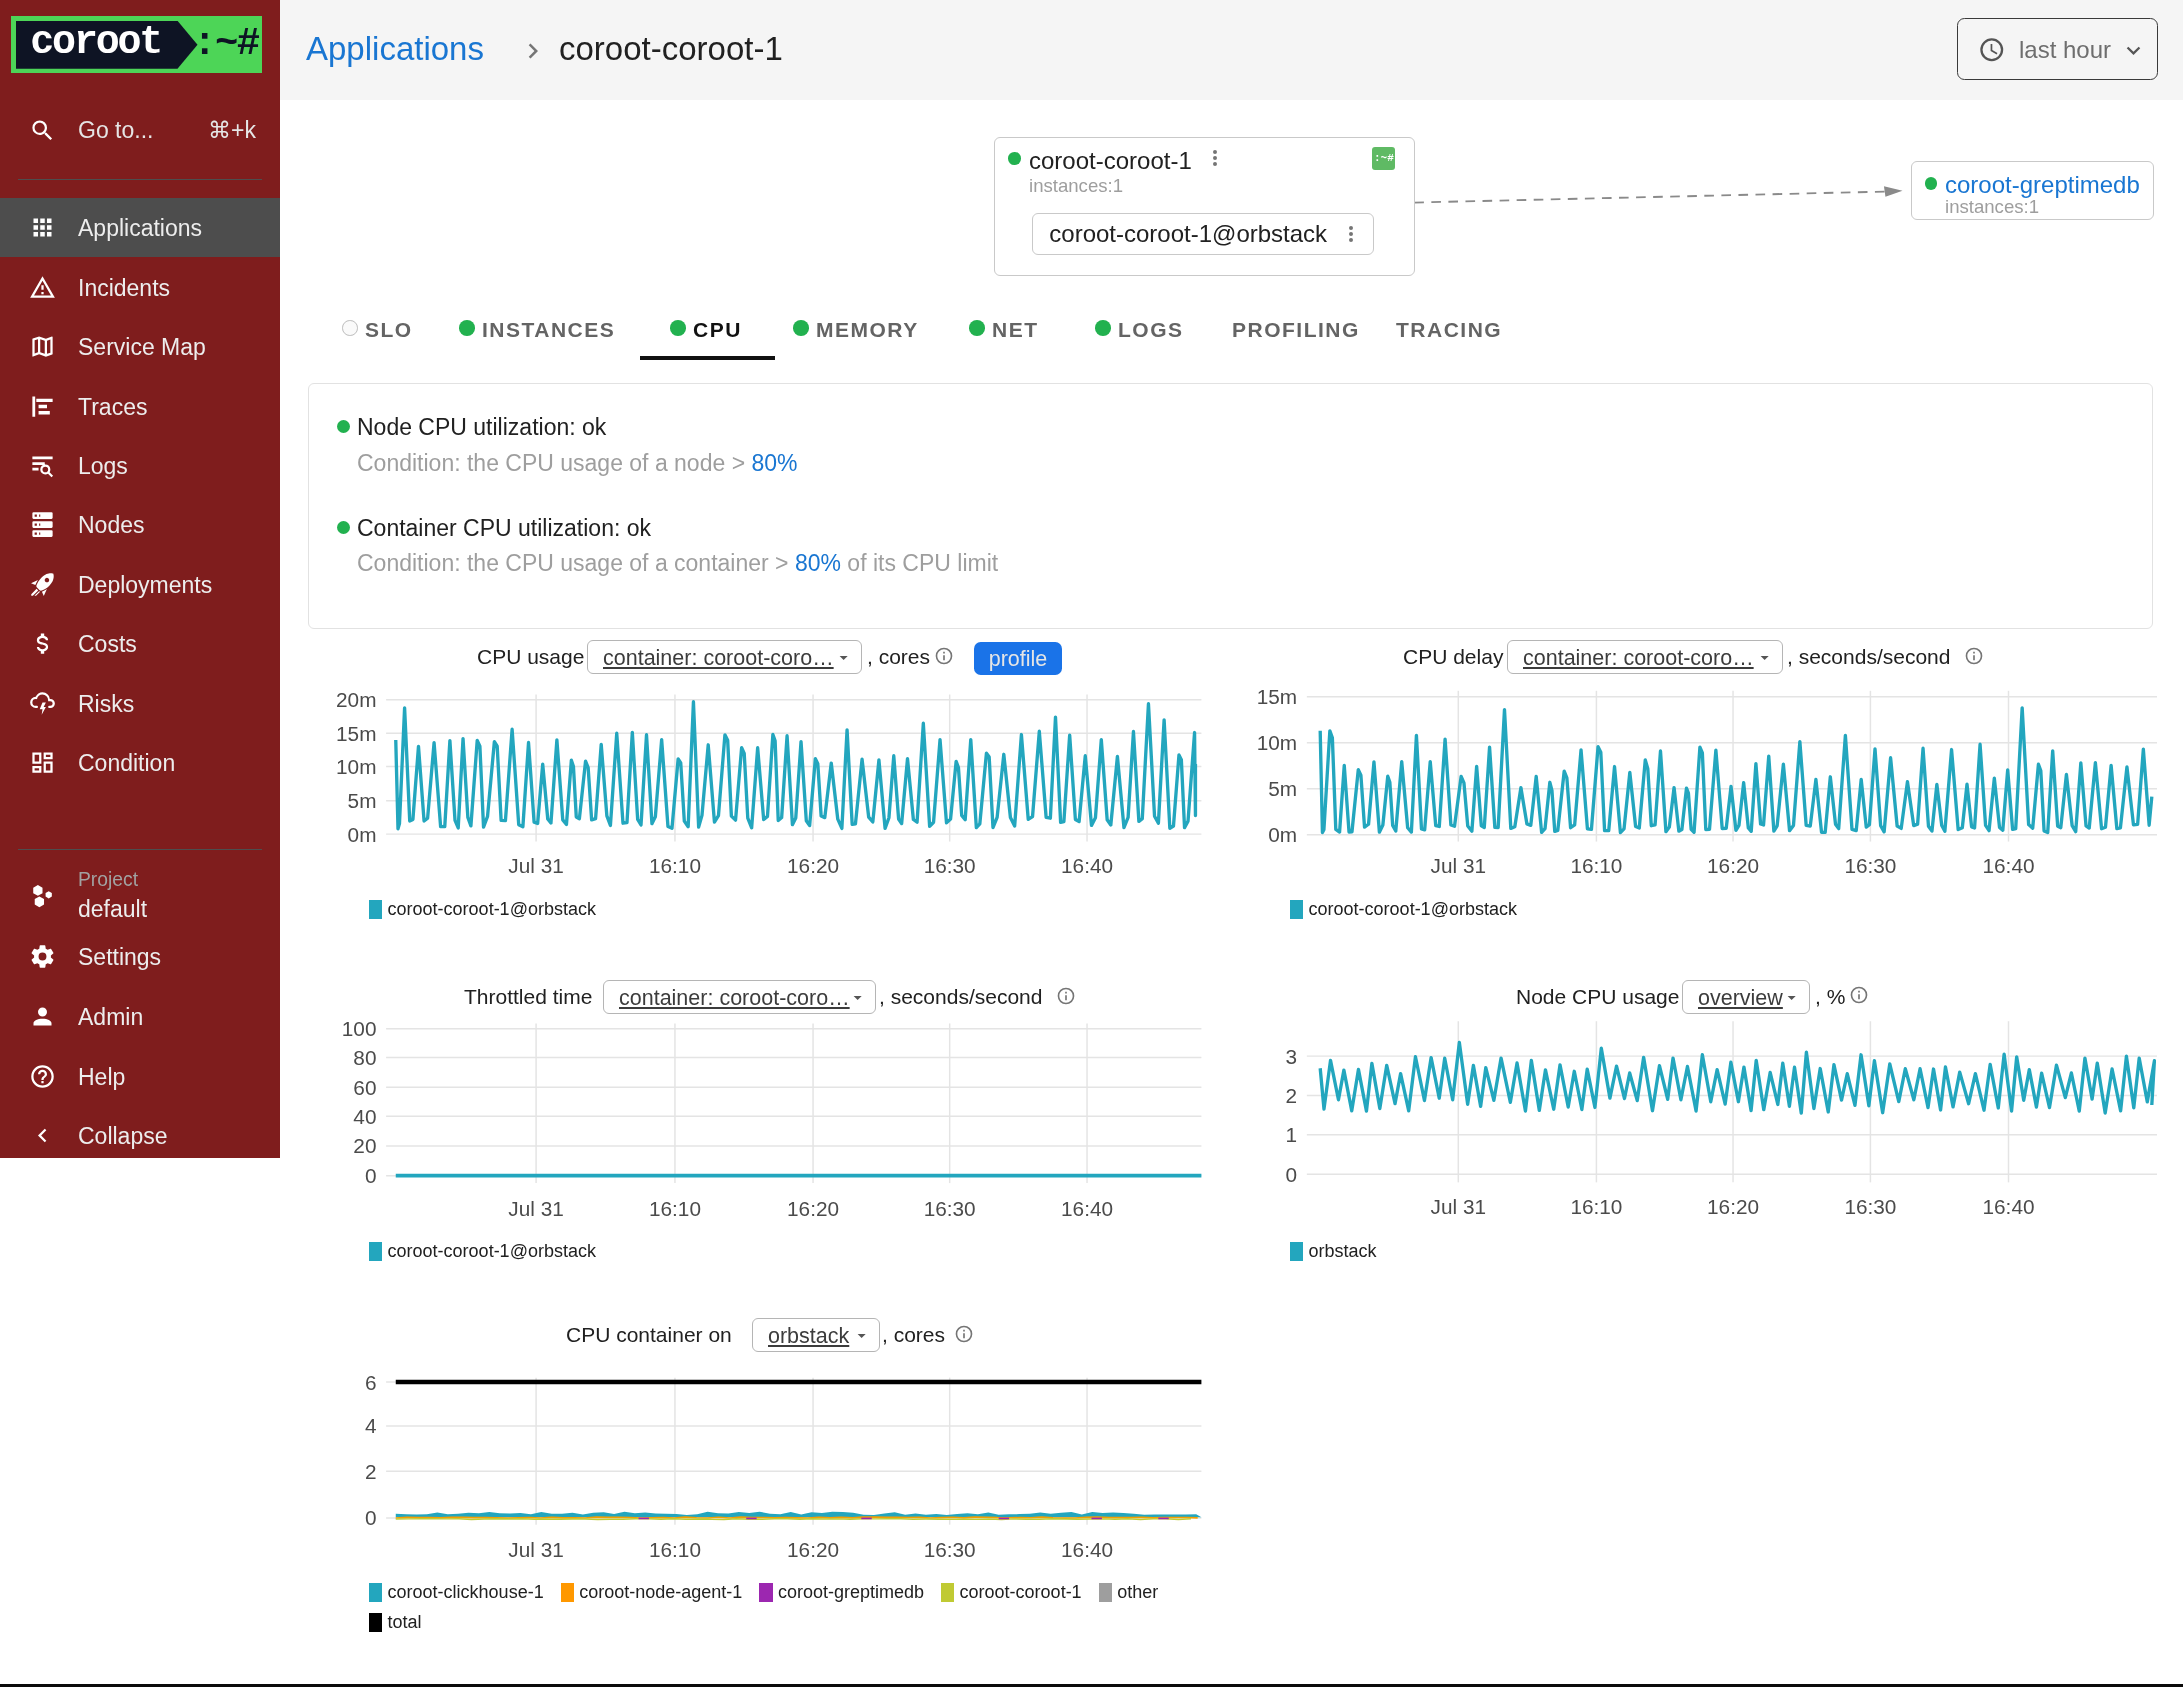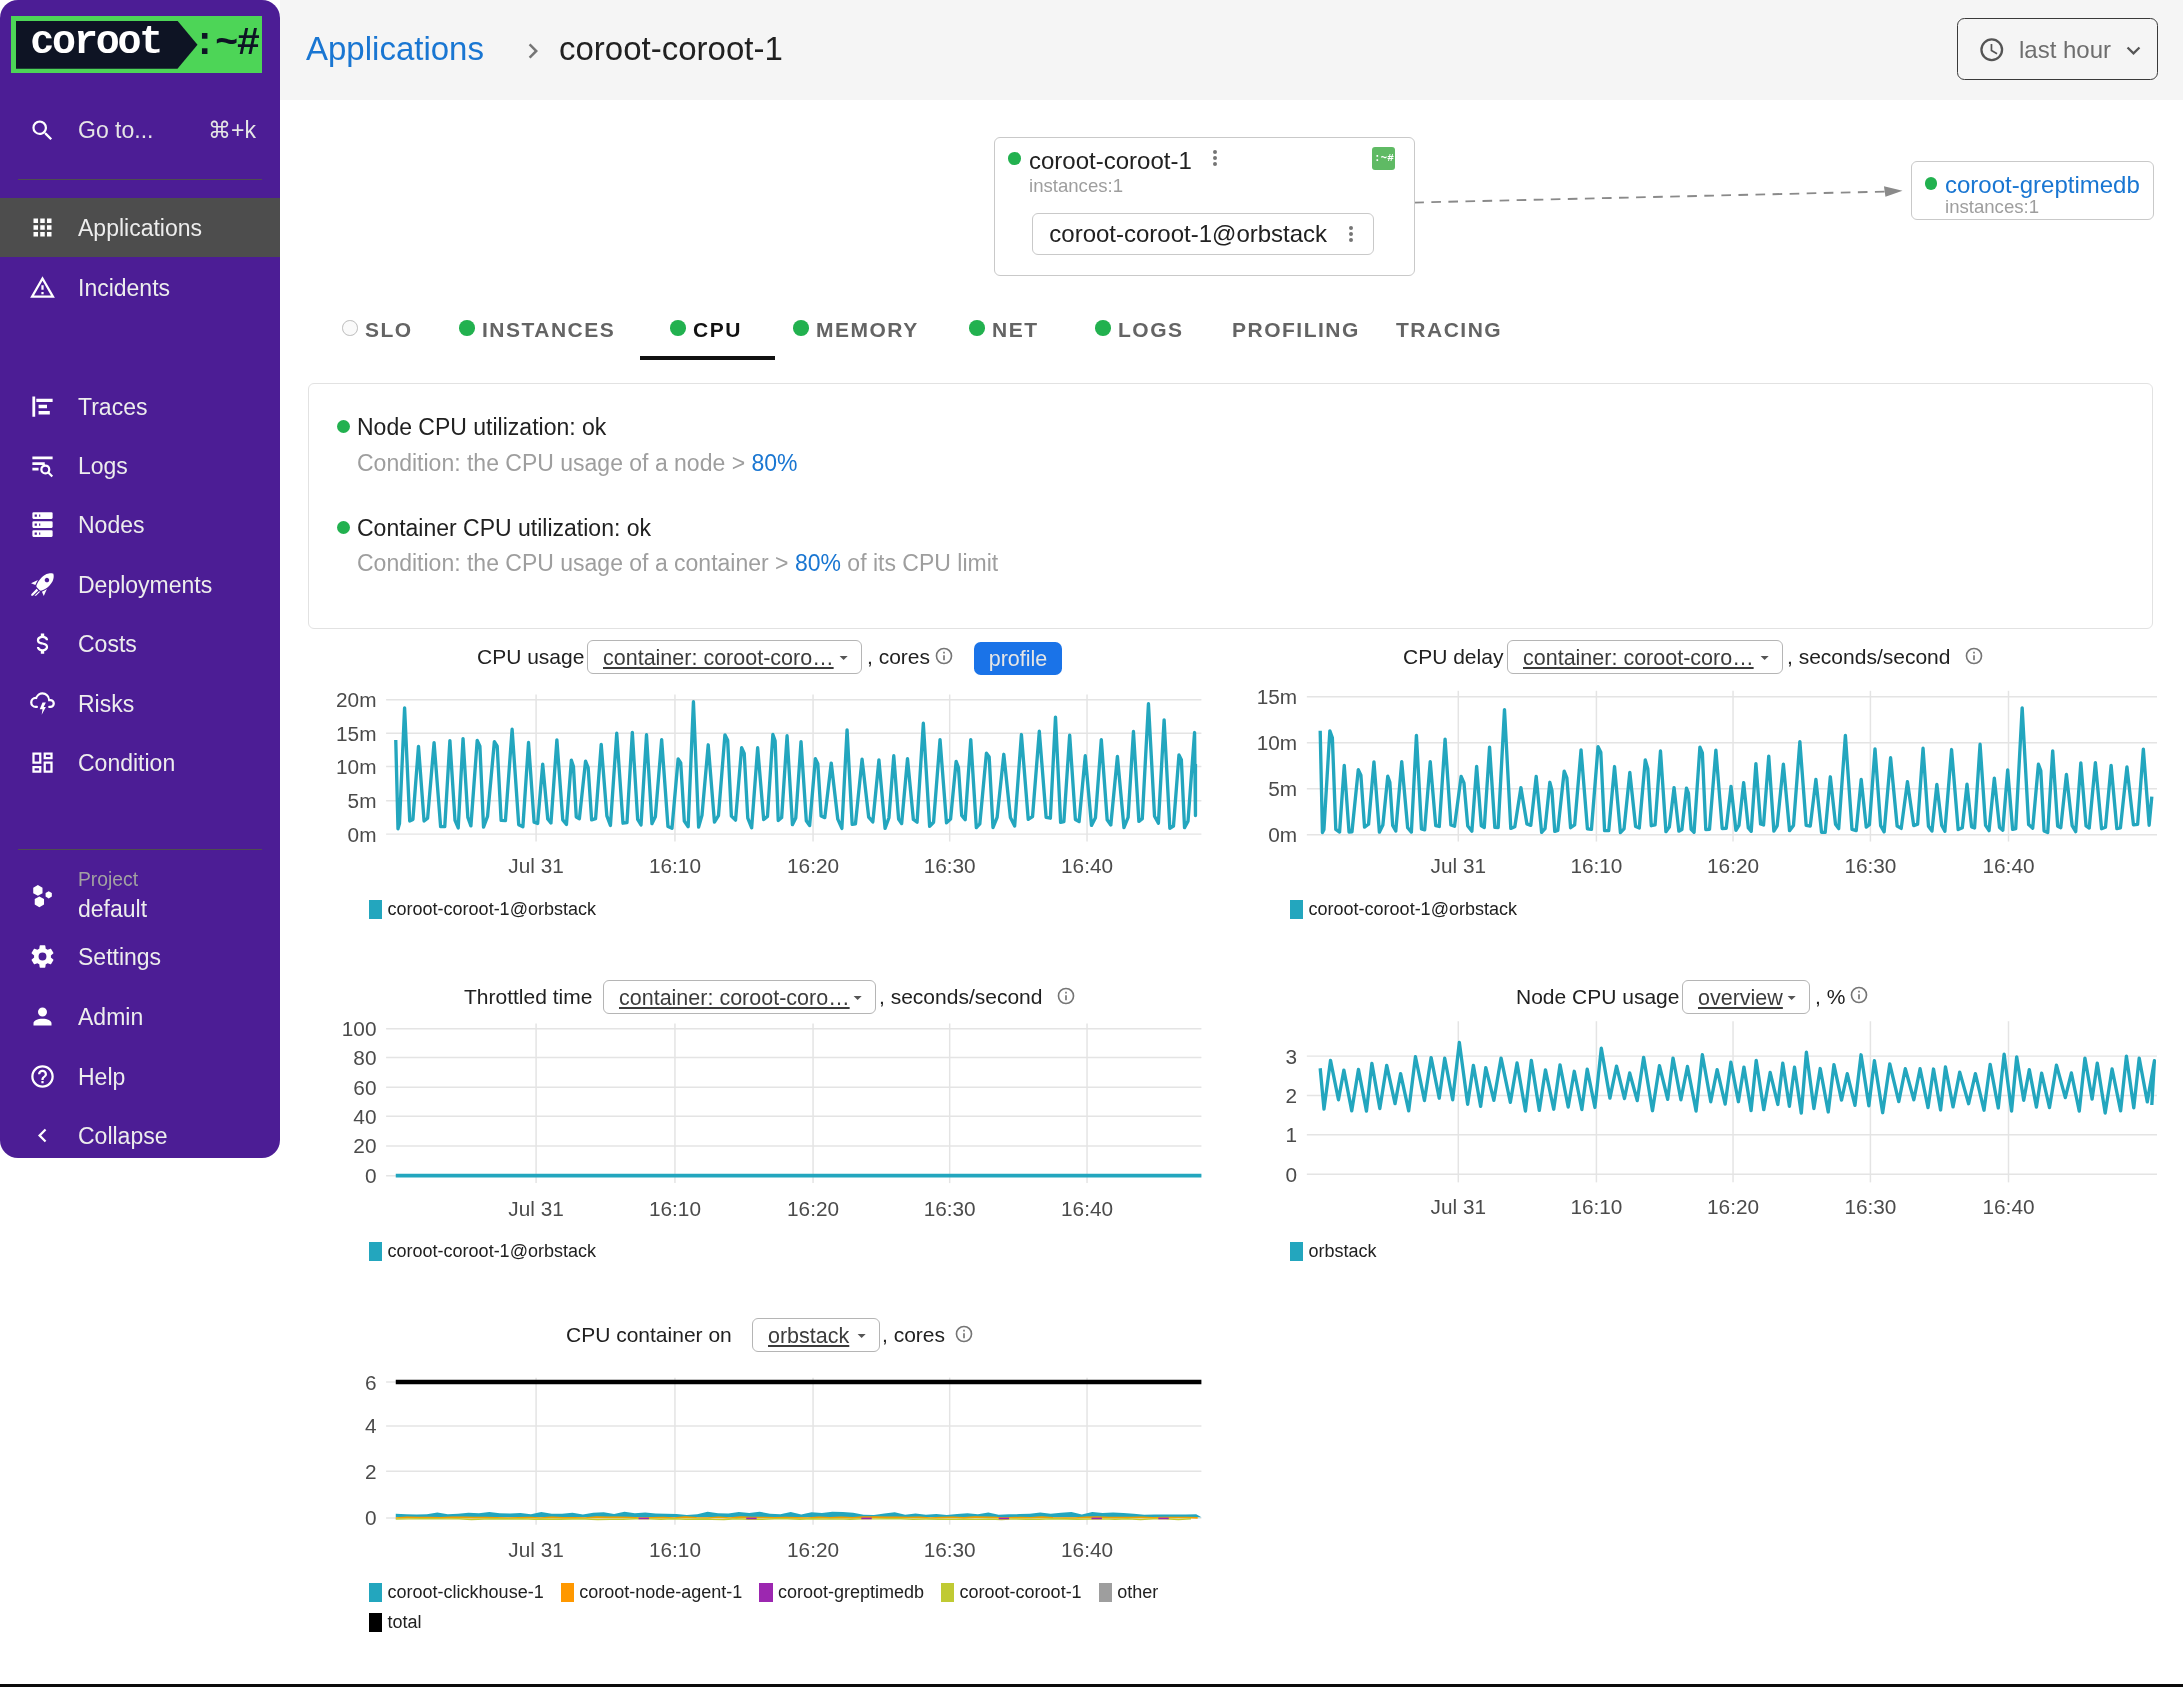--- a/index.html
+++ b/index.html
@@ -1,20 +1,20 @@
 <!DOCTYPE html>
 <html style="font-size:12px"><head><meta charset="utf-8">
 <style>
 * { margin:0; padding:0; box-sizing:border-box; }
 html,body { width:2183px; height:1692px; background:#fff;
   font-family:"Liberation Sans", sans-serif; -webkit-font-smoothing:antialiased; }
 #page { position:relative; width:2183px; height:1692px; overflow:hidden; }
 
 
-#side { position:absolute; left:0; top:0; width:280px; height:1158px; background:#4c1d95;border-radius:18px; }
+#side { position:absolute; left:0; top:0; width:280px; height:1158px; background:#7f1d1d; }
 #logo { position:absolute; left:11px; top:16.3px; width:251px; height:57px; background:#4dd557; }
 #logo .tag { position:absolute; left:4.5px; top:4.5px; width:182px; height:48px; background:#0e1424;
   clip-path:polygon(0 0, 89% 0, 100% 50%, 89% 100%, 0 100%); }
 #logo .ct { position:absolute; left:19.3px; top:3.7px; font-family:"Liberation Mono",monospace;
   font-weight:700; font-size:40px; letter-spacing:-2.2px; color:#fff; }
 #logo .sh { position:absolute; left:182px; top:6px; font-family:"Liberation Mono",monospace;
   font-weight:700; font-size:39px; letter-spacing:-1.5px; color:#0e1424; }
 .goto { position:absolute; left:0; top:115px; width:280px; height:34px; color:#e6e6e6;text-align:right; }
 .goto .mico { left:29px; top:1.5px; }
 .goto .glab { position:absolute; left:78px; top:1.5px; font-size:23px; }
@@ -108,20 +108,26 @@
         <span class="mico"><svg width="27" height="27" viewBox="0 0 24 24">
             <path fill="#fff" d="M16,20H20V16H16M16,14H20V10H16M10,8H14V4H10M16,8H20V4H16M10,14H14V10H10M4,14H8V10H4M4,20H8V16H4M10,20H14V16H10M4,8H8V4H4V8Z"></path>
           </svg></span>
         <span class="mlab">Applications</span>
       </div>
 <div class="mi" style="top:258px">
         <span class="mico"><svg width="27" height="27" viewBox="0 0 24 24">
             <path fill="#fff" d="M12,2L1,21H23M12,6L19.53,19H4.47M11,10V14H13V10M11,16V18H13V16"></path>
           </svg></span>
         <span class="mlab">Incidents</span>
+      </div>
+<div class="mi" style="top:317px">
+        <span class="mico"><svg width="27" height="27" viewBox="0 0 24 24">
+            <path fill="#fff" d="M20.5,3L20.34,3.03L15,5.1L9,3L3.36,4.9C3.15,4.97 3,5.15 3,5.38V20.5A0.5,0.5 0 0,0 3.5,21L3.66,20.97L9,18.9L15,21L20.64,19.1C20.85,19.03 21,18.85 21,18.62V3.5A0.5,0.5 0 0,0 20.5,3M10,5.47L14,6.87V18.53L10,17.13V5.47M5,6.46L8,5.45V17.15L5,18.31V6.46M19,17.54L16,18.55V6.86L19,5.7V17.54Z"></path>
+          </svg></span>
+        <span class="mlab">Service Map</span>
       </div>
 <div class="mi" style="top:377px">
         <span class="mico"><svg width="27" height="27" viewBox="0 0 24 24">
             <path fill="#fff" d="M3,3H5.5V21H3V3M6.5,5H21V8H6.5V5M8.5,10.5H16V13.5H8.5V10.5M8.5,16H18.5V19H8.5V16Z"></path>
           </svg></span>
         <span class="mlab">Traces</span>
       </div>
 <div class="mi" style="top:436px">
         <span class="mico"><svg width="27" height="27" viewBox="0 0 24 24">
             <path fill="#fff" d="M3,4H21V6.5H3V4M3,9H14V11.5H3V9M3,14H8.5V16.5H3V14M14.5,11A4.5,4.5 0 0,1 19,15.5C19,16.4 18.7,17.2 18.3,17.9L21.4,21L20,22.4L16.9,19.3C16.2,19.7 15.4,20 14.5,20A4.5,4.5 0 0,1 10,15.5A4.5,4.5 0 0,1 14.5,11M14.5,13A2.5,2.5 0 0,0 12,15.5A2.5,2.5 0 0,0 14.5,18A2.5,2.5 0 0,0 17,15.5A2.5,2.5 0 0,0 14.5,13Z"></path>

